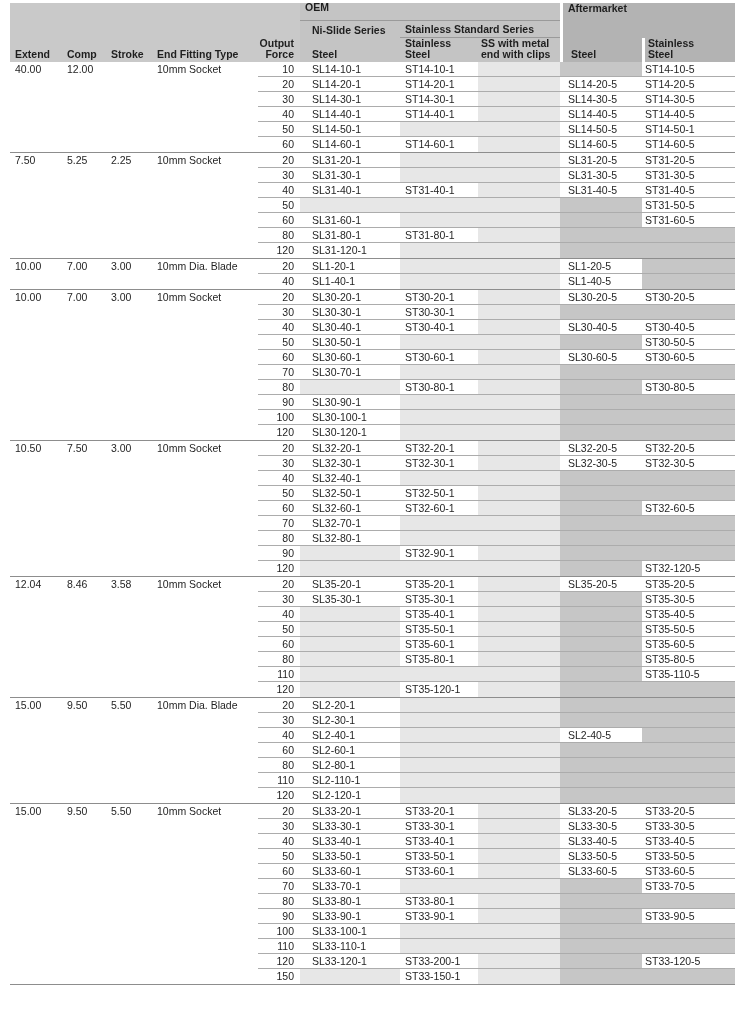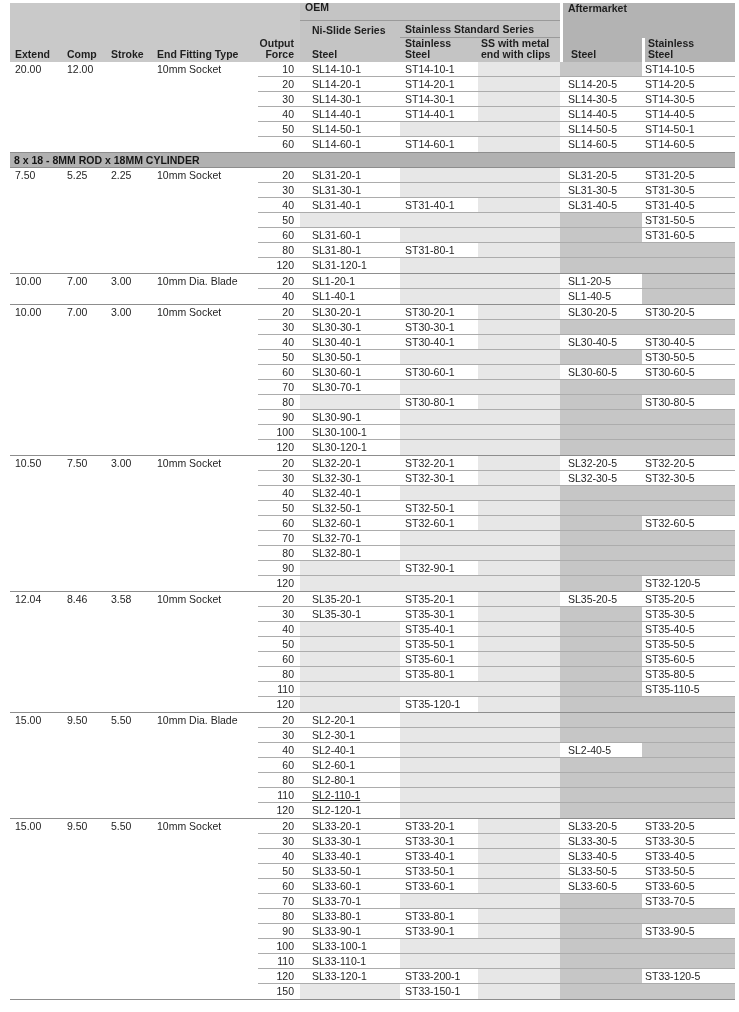--- a/index.html
+++ b/index.html
@@ -103,21 +103,21 @@
           <span class="mid">SS with metal end with clips</span>
         </div>
       <div class="hcell hr3 c9 amy">Steel</div>
       <div class="hcell hr3 c10 amy">
           <span class="narrow">Stainless Steel</span>
         </div>
     </div>
 
     <div id="tbody">
         <div class="block">
-          <div class="lcell l1" style="grid-row: 1 / span 6;">20.00</div>
+          <div class="lcell l1" style="grid-row: 1 / span 6;">40.00</div>
           <div class="lcell l2" style="grid-row: 1 / span 6;">12.00</div>
           <div class="lcell l4" style="grid-row: 1 / span 6;">10mm Socket</div>
           <div class="rcell force" style="grid-row: 1;">10</div>
           <div class="rcell p6" style="grid-row: 1;">SL14-10-1</div>
           <div class="rcell p7" style="grid-row: 1;">ST14-10-1</div>
           <div class="rcell p8 oem-blank" style="grid-row: 1;"></div>
           <div class="rcell p9 am-blank" style="grid-row: 1;"></div>
           <div class="rcell p10" style="grid-row: 1;">ST14-10-5</div>
           <div class="rcell force" style="grid-row: 2;">20</div>
           <div class="rcell p6" style="grid-row: 2;">SL14-20-1</div>
@@ -143,21 +143,20 @@
           <div class="rcell p8 oem-blank" style="grid-row: 5;"></div>
           <div class="rcell p9" style="grid-row: 5;">SL14-50-5</div>
           <div class="rcell p10" style="grid-row: 5;">ST14-50-1</div>
           <div class="rcell force lastrow" style="grid-row: 6;">60</div>
           <div class="rcell p6 lastrow" style="grid-row: 6;">SL14-60-1</div>
           <div class="rcell p7 lastrow" style="grid-row: 6;">ST14-60-1</div>
           <div class="rcell p8 oem-blank lastrow" style="grid-row: 6;"></div>
           <div class="rcell p9 lastrow" style="grid-row: 6;">SL14-60-5</div>
           <div class="rcell p10 lastrow" style="grid-row: 6;">ST14-60-5</div>
         </div>
-        <div class="section-bar">8 x 18 - 8MM ROD x 18MM CYLINDER</div>
         <div class="block">
           <div class="lcell l1" style="grid-row: 1 / span 7;">7.50</div>
           <div class="lcell l2" style="grid-row: 1 / span 7;">5.25</div>
           <div class="lcell l3" style="grid-row: 1 / span 7;">2.25</div>
           <div class="lcell l4" style="grid-row: 1 / span 7;">10mm Socket</div>
           <div class="rcell force" style="grid-row: 1;">20</div>
           <div class="rcell p6" style="grid-row: 1;">SL31-20-1</div>
           <div class="rcell p7 oem-blank" style="grid-row: 1;"></div>
           <div class="rcell p8 oem-blank" style="grid-row: 1;"></div>
           <div class="rcell p9" style="grid-row: 1;">SL31-20-5</div>
@@ -426,21 +425,21 @@
           <div class="rcell p8 oem-blank" style="grid-row: 4;"></div>
           <div class="rcell p9 am-blank" style="grid-row: 4;"></div>
           <div class="rcell p10 am-blank" style="grid-row: 4;"></div>
           <div class="rcell force" style="grid-row: 5;">80</div>
           <div class="rcell p6" style="grid-row: 5;">SL2-80-1</div>
           <div class="rcell p7 oem-blank" style="grid-row: 5;"></div>
           <div class="rcell p8 oem-blank" style="grid-row: 5;"></div>
           <div class="rcell p9 am-blank" style="grid-row: 5;"></div>
           <div class="rcell p10 am-blank" style="grid-row: 5;"></div>
           <div class="rcell force" style="grid-row: 6;">110</div>
-          <div class="rcell p6" style="grid-row: 6; text-decoration: underline;">SL2-110-1</div>
+          <div class="rcell p6" style="grid-row: 6;">SL2-110-1</div>
           <div class="rcell p7 oem-blank" style="grid-row: 6;"></div>
           <div class="rcell p8 oem-blank" style="grid-row: 6;"></div>
           <div class="rcell p9 am-blank" style="grid-row: 6;"></div>
           <div class="rcell p10 am-blank" style="grid-row: 6;"></div>
           <div class="rcell force lastrow" style="grid-row: 7;">120</div>
           <div class="rcell p6 lastrow" style="grid-row: 7;">SL2-120-1</div>
           <div class="rcell p7 oem-blank lastrow" style="grid-row: 7;"></div>
           <div class="rcell p8 oem-blank lastrow" style="grid-row: 7;"></div>
           <div class="rcell p9 am-blank lastrow" style="grid-row: 7;"></div>
           <div class="rcell p10 am-blank lastrow" style="grid-row: 7;"></div>

